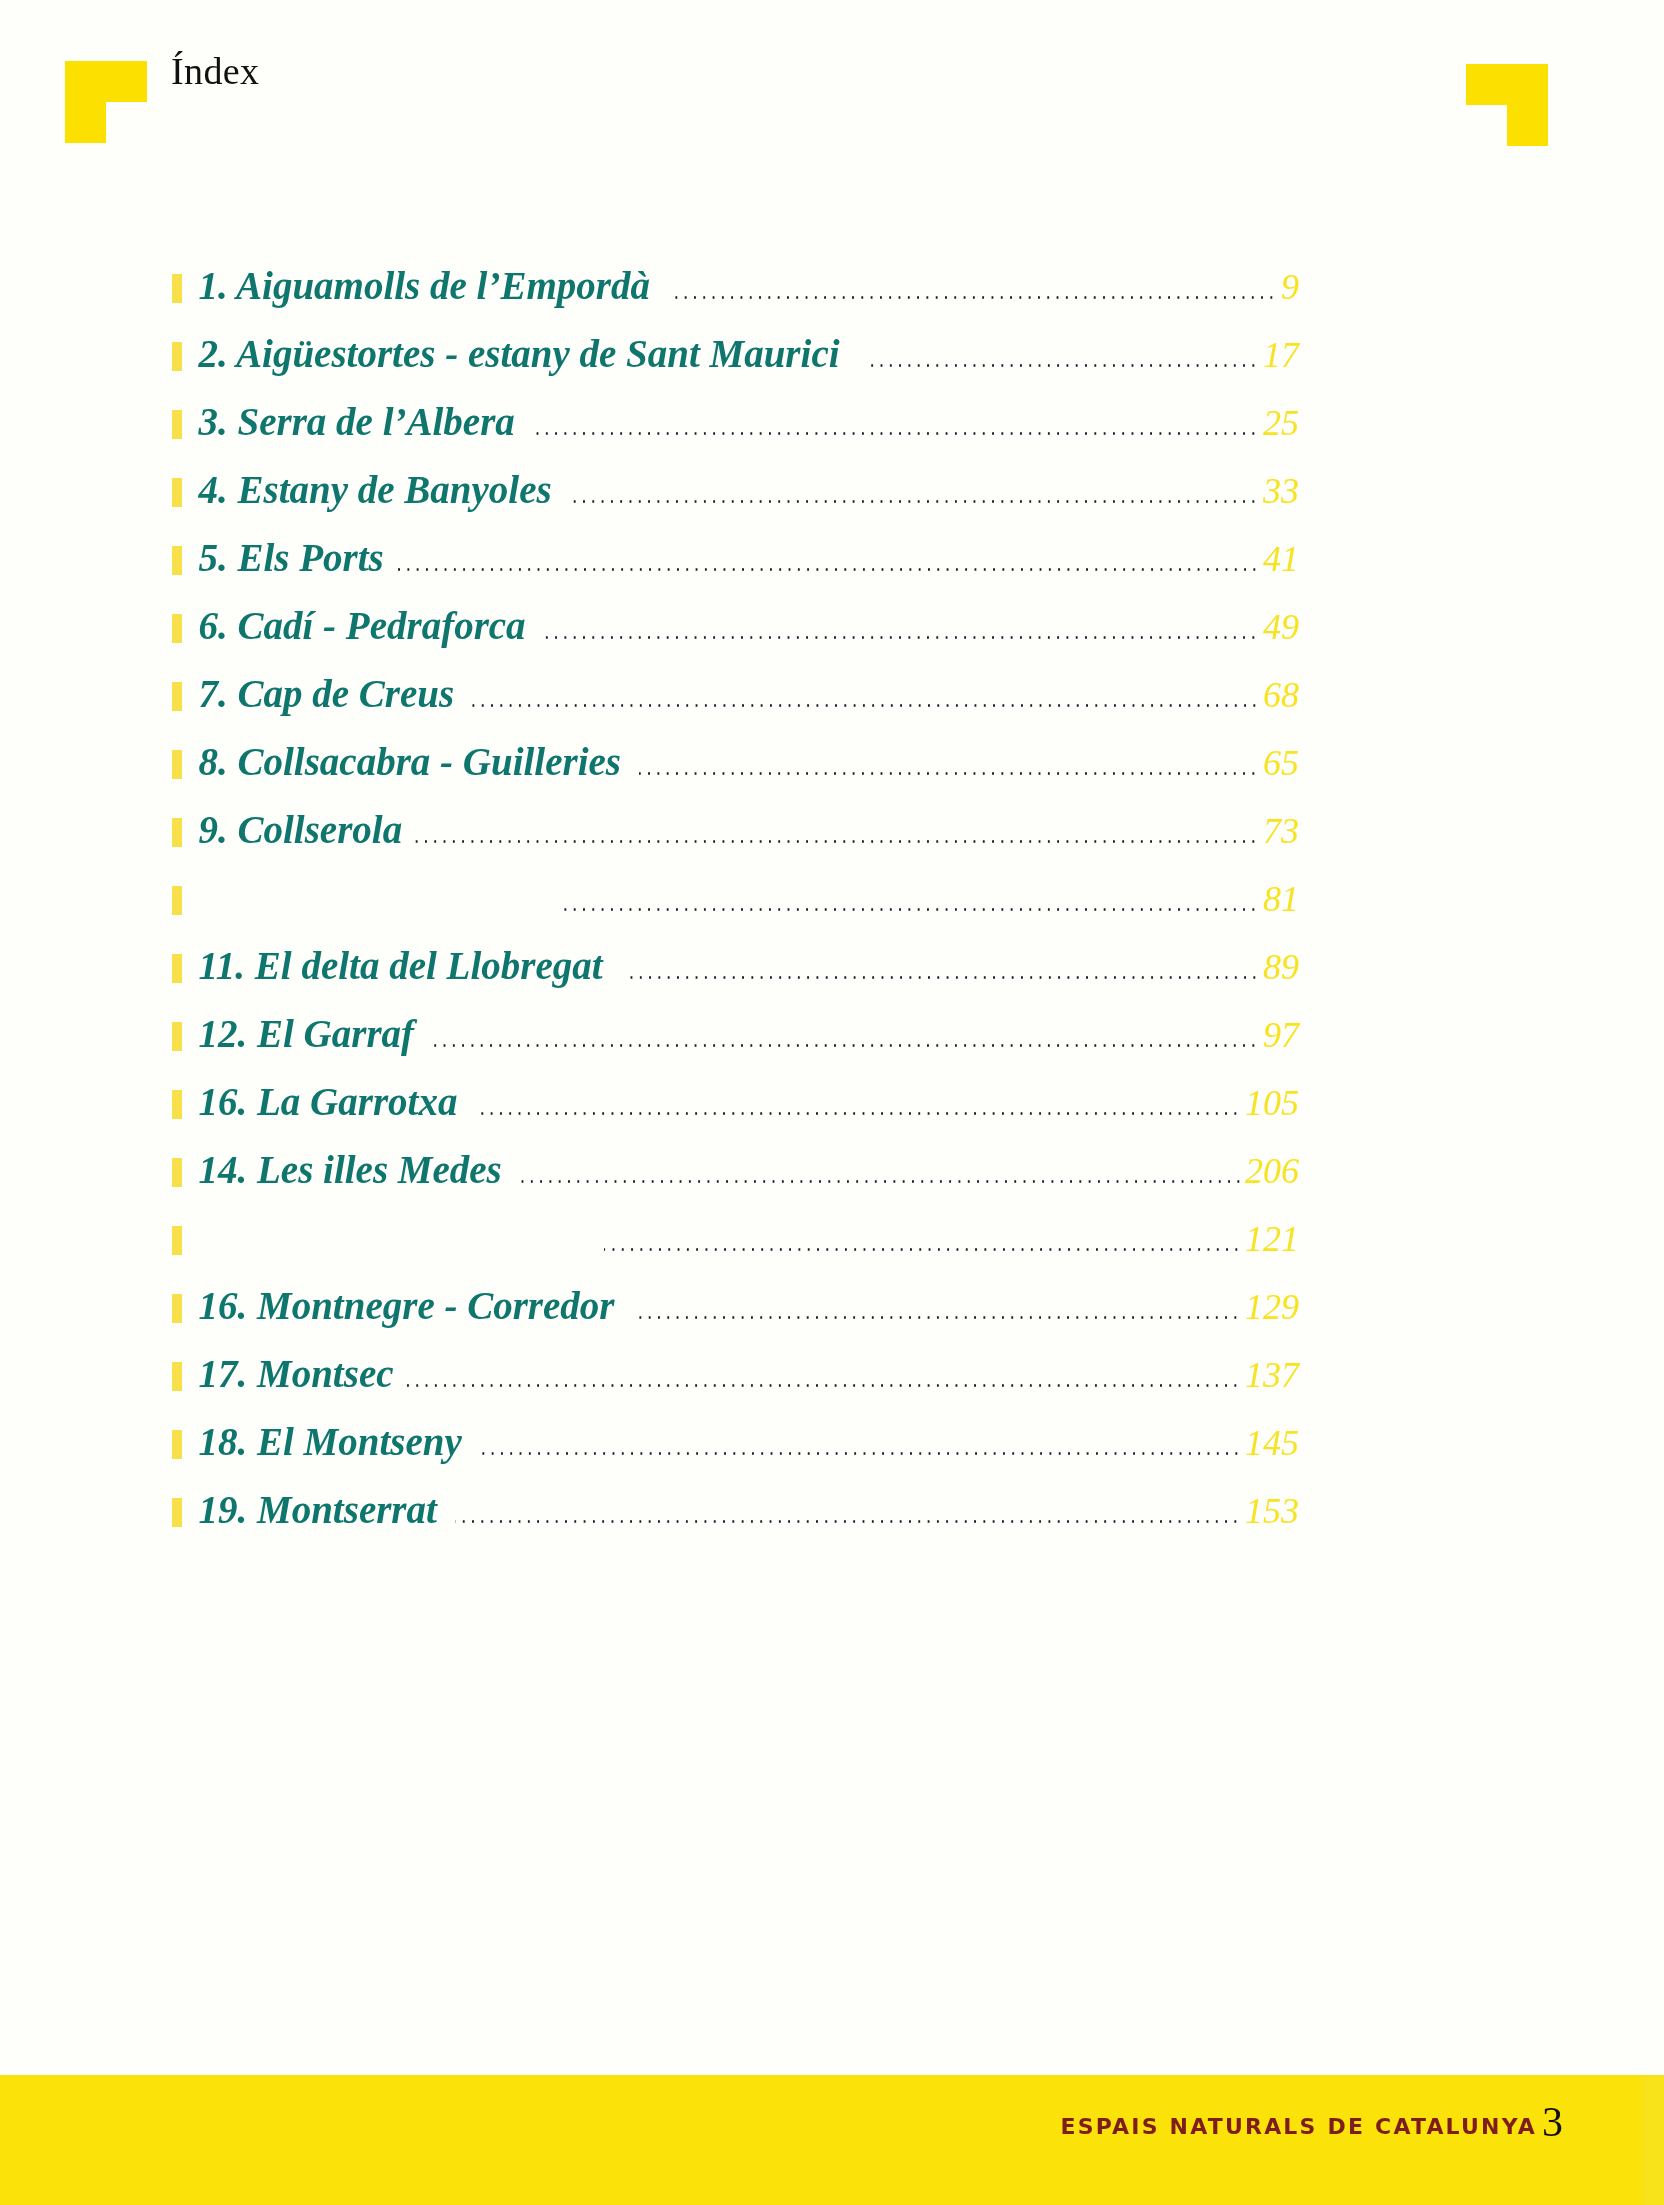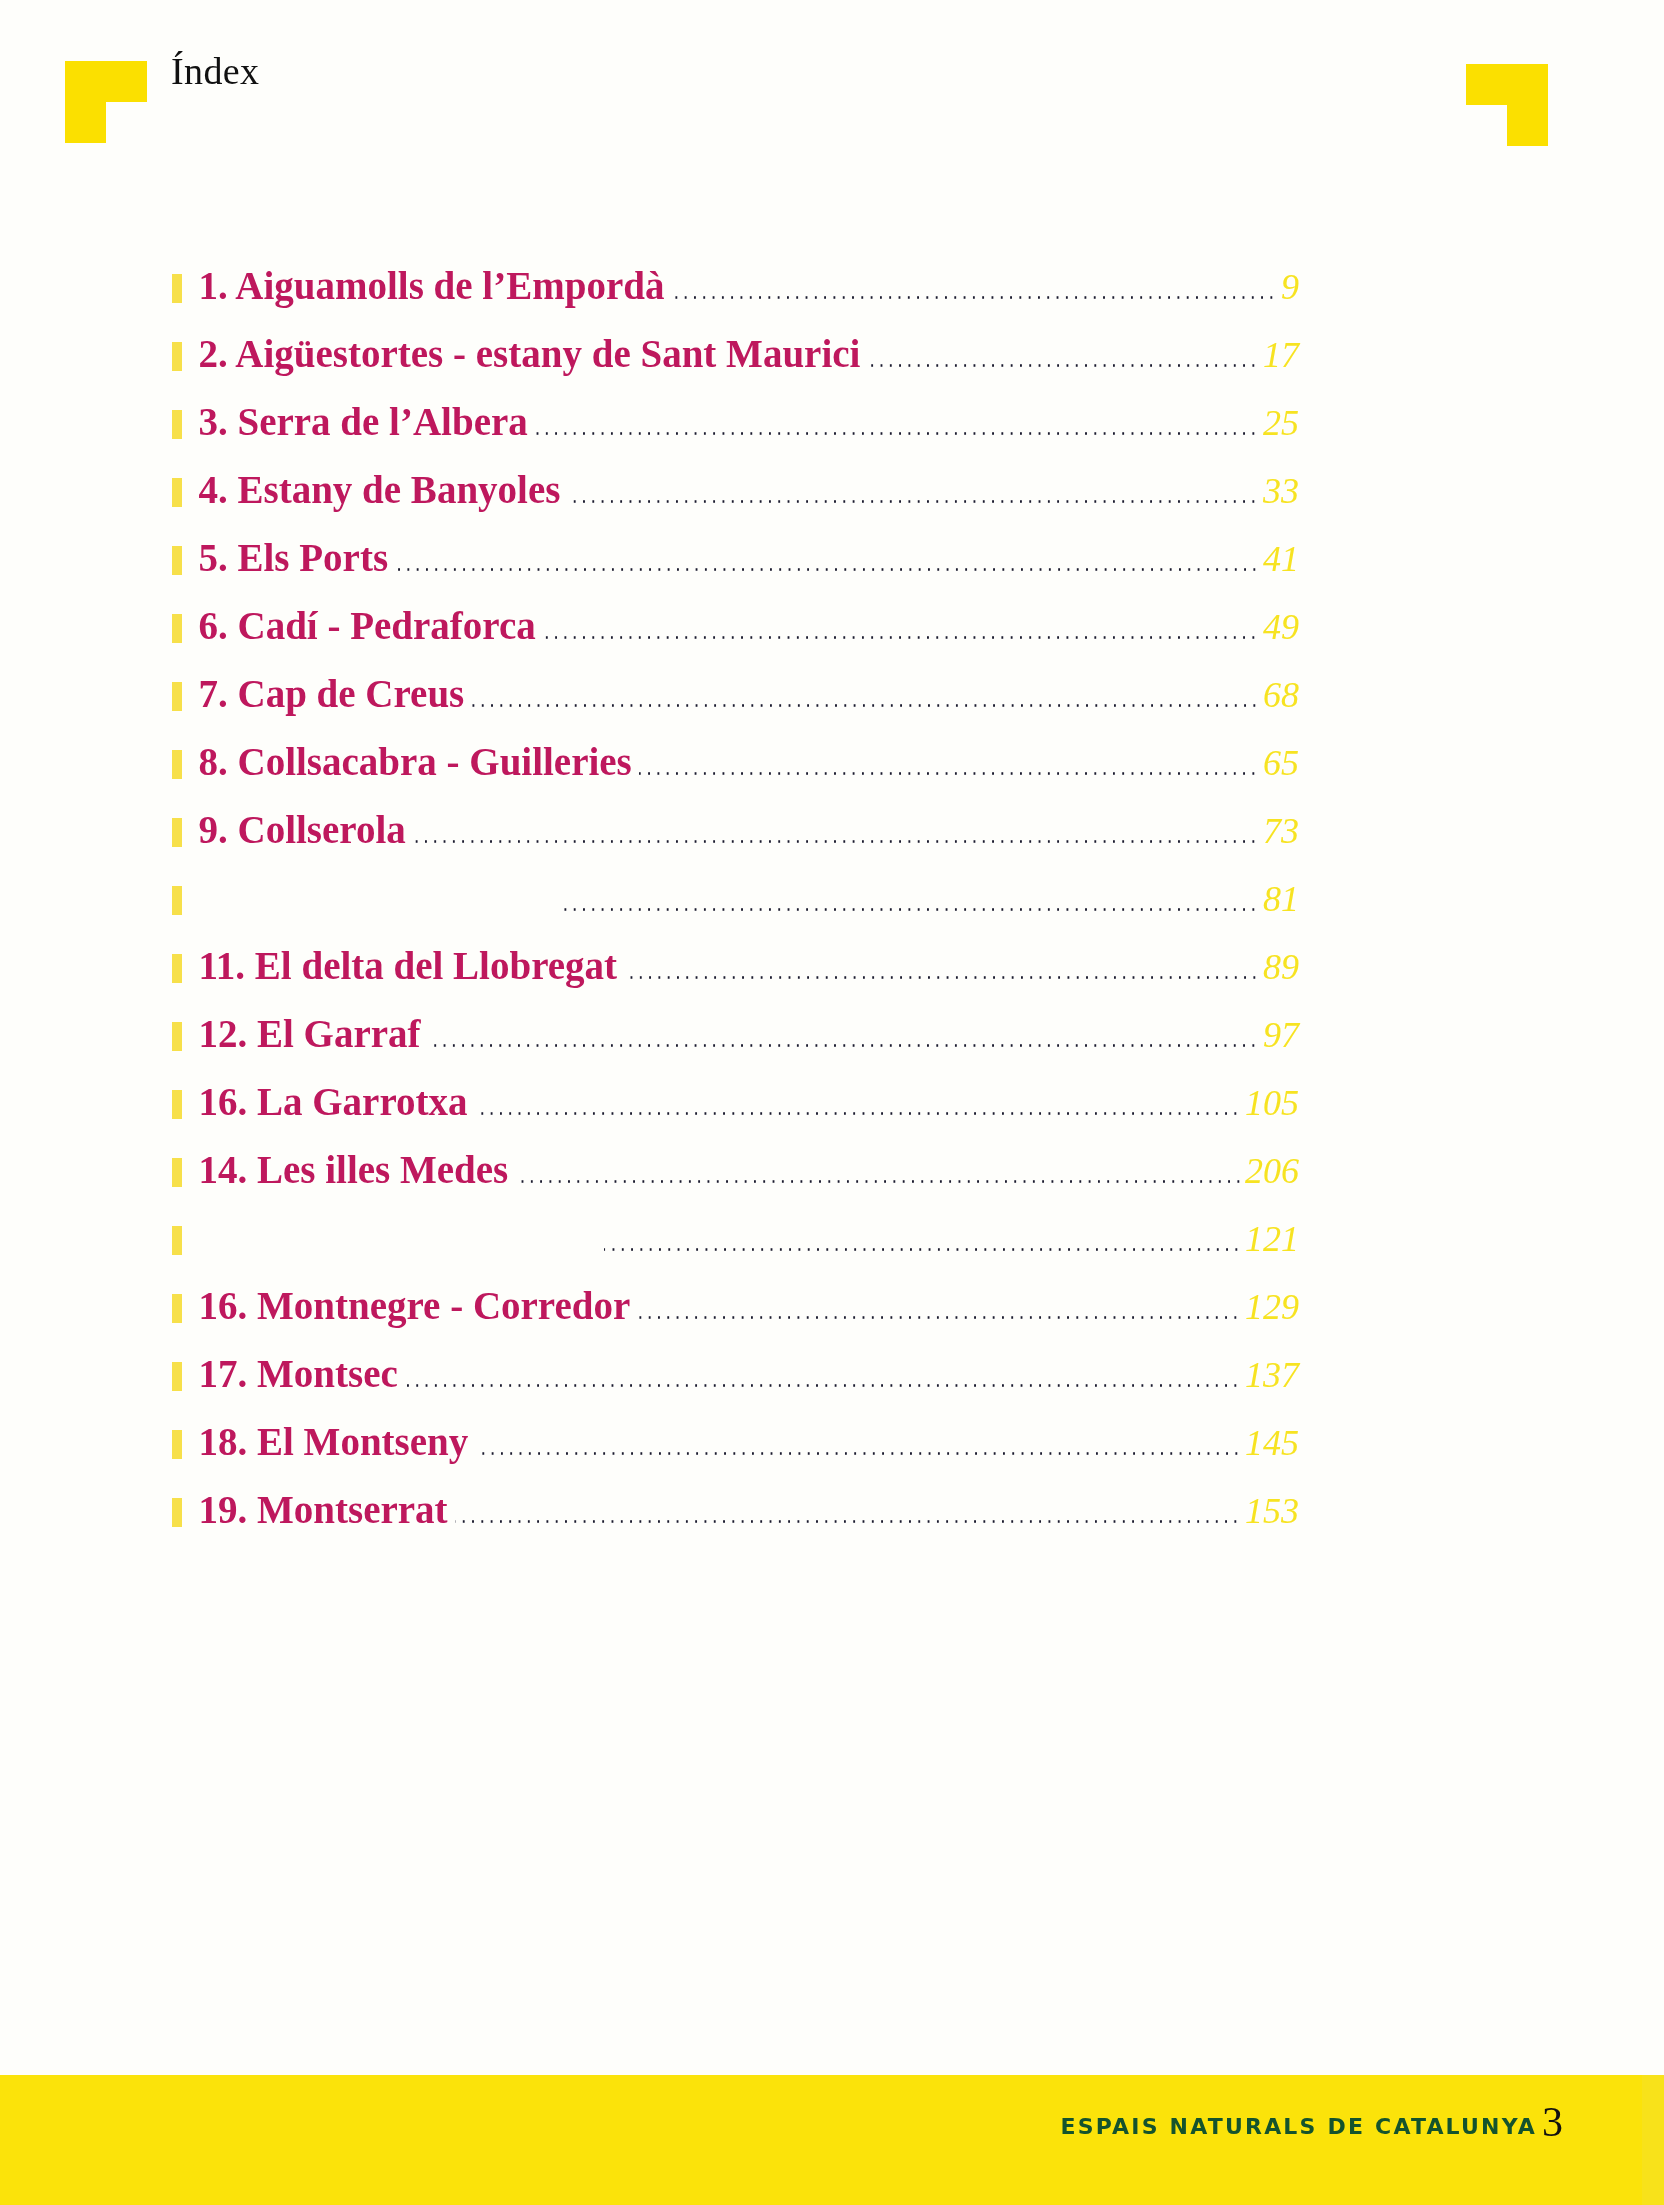--- a/index.html
+++ b/index.html
@@ -59,24 +59,25 @@
     width: 9.4px;
     height: 29px;
     background: #f7e04a;
   }
   .toc-title {
     position: absolute;
     left: 27.5px;
     bottom: 0;
     font-size: 39px;
     font-weight: bold;
-    color: #be185d;
+    color: #0f766e;
     white-space: nowrap;
     line-height: 1;
     padding-bottom: 4.3px;
+    font-style: italic;
   }
   .toc-leader {
     position: absolute;
     bottom: 10px;
     height: 2.9px;
     background-image: radial-gradient(circle, #1b1b2e 1px, transparent 1.3px);
     background-size: 9.3px 2.9px;
     background-repeat: repeat-x;
     background-position: right center;
   }
@@ -110,21 +111,21 @@
     background: #f8e21a;
   }
   .footer-label {
     position: absolute;
     right: 127px;
     top: 2114px;
     font-family: "DejaVu Sans", "Liberation Sans", sans-serif;
     font-weight: bold;
     font-size: 22px;
     letter-spacing: 2.2px;
-    color: #14532d;
+    color: #7f1d1d;
   }
   .footer-pagenum {
     position: absolute;
     right: 101px;
     top: 2098px;
     font-family: "Liberation Serif", serif;
     font-size: 42px;
     color: #111;
   }
 </style>

